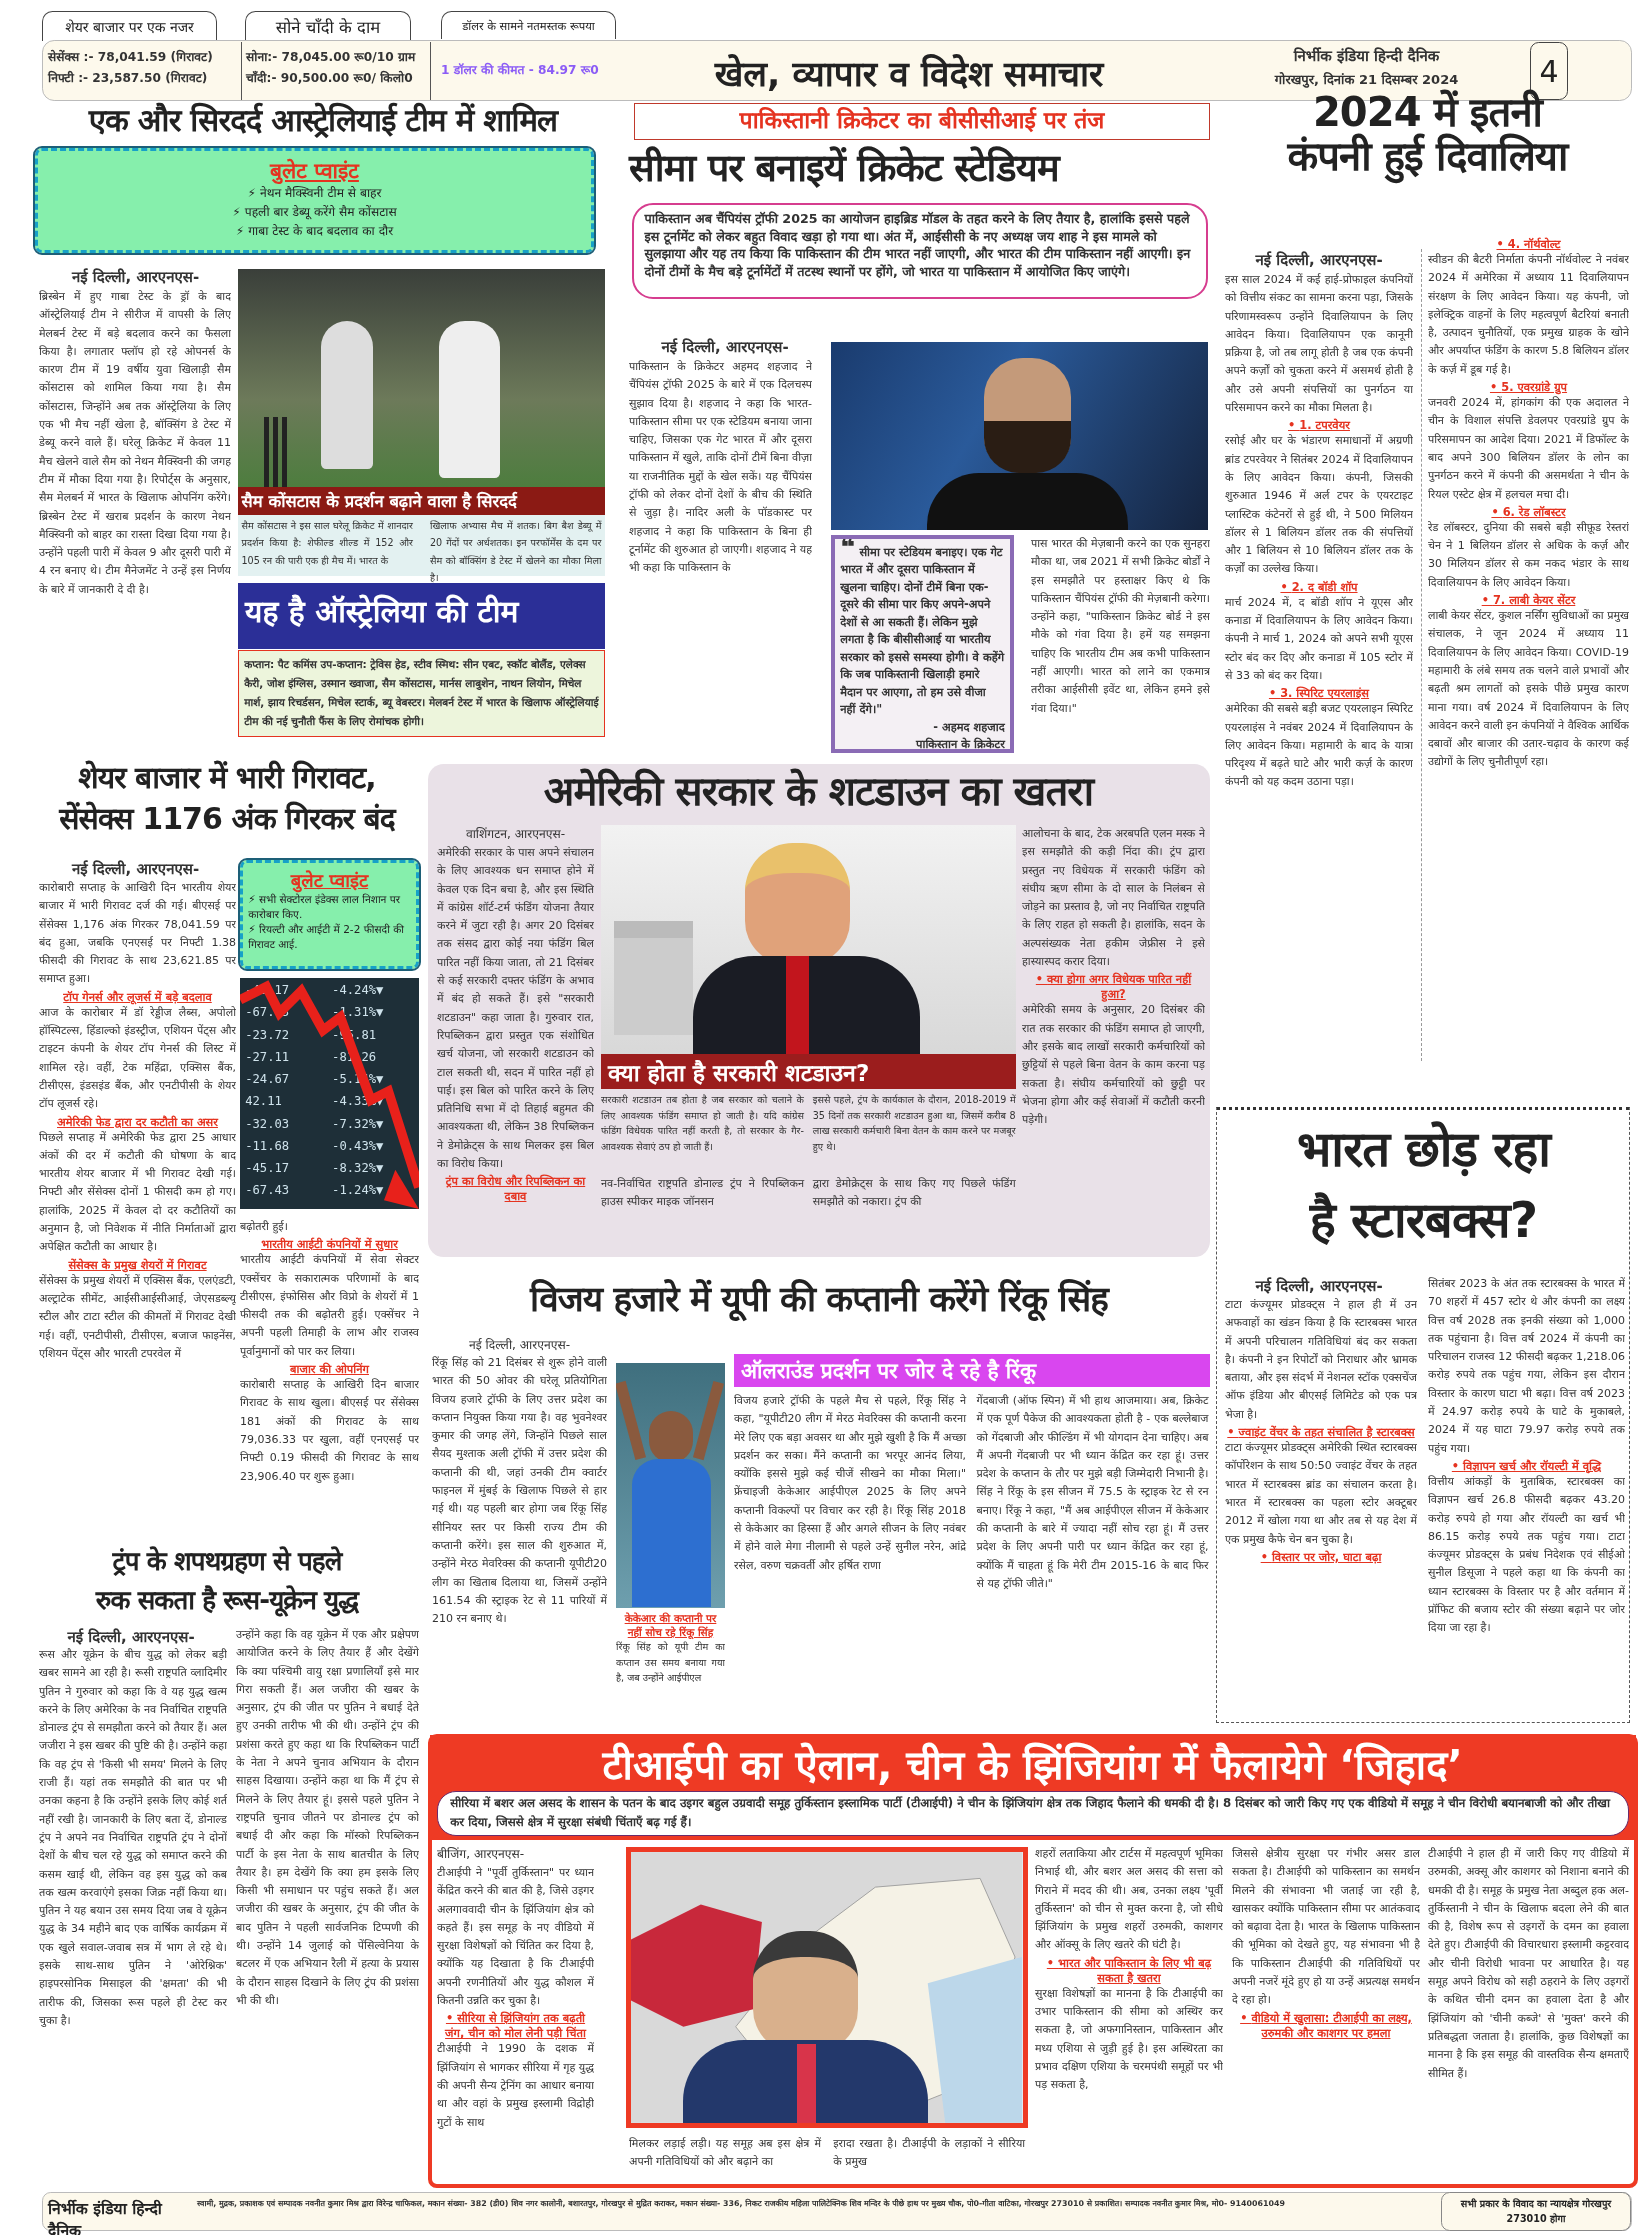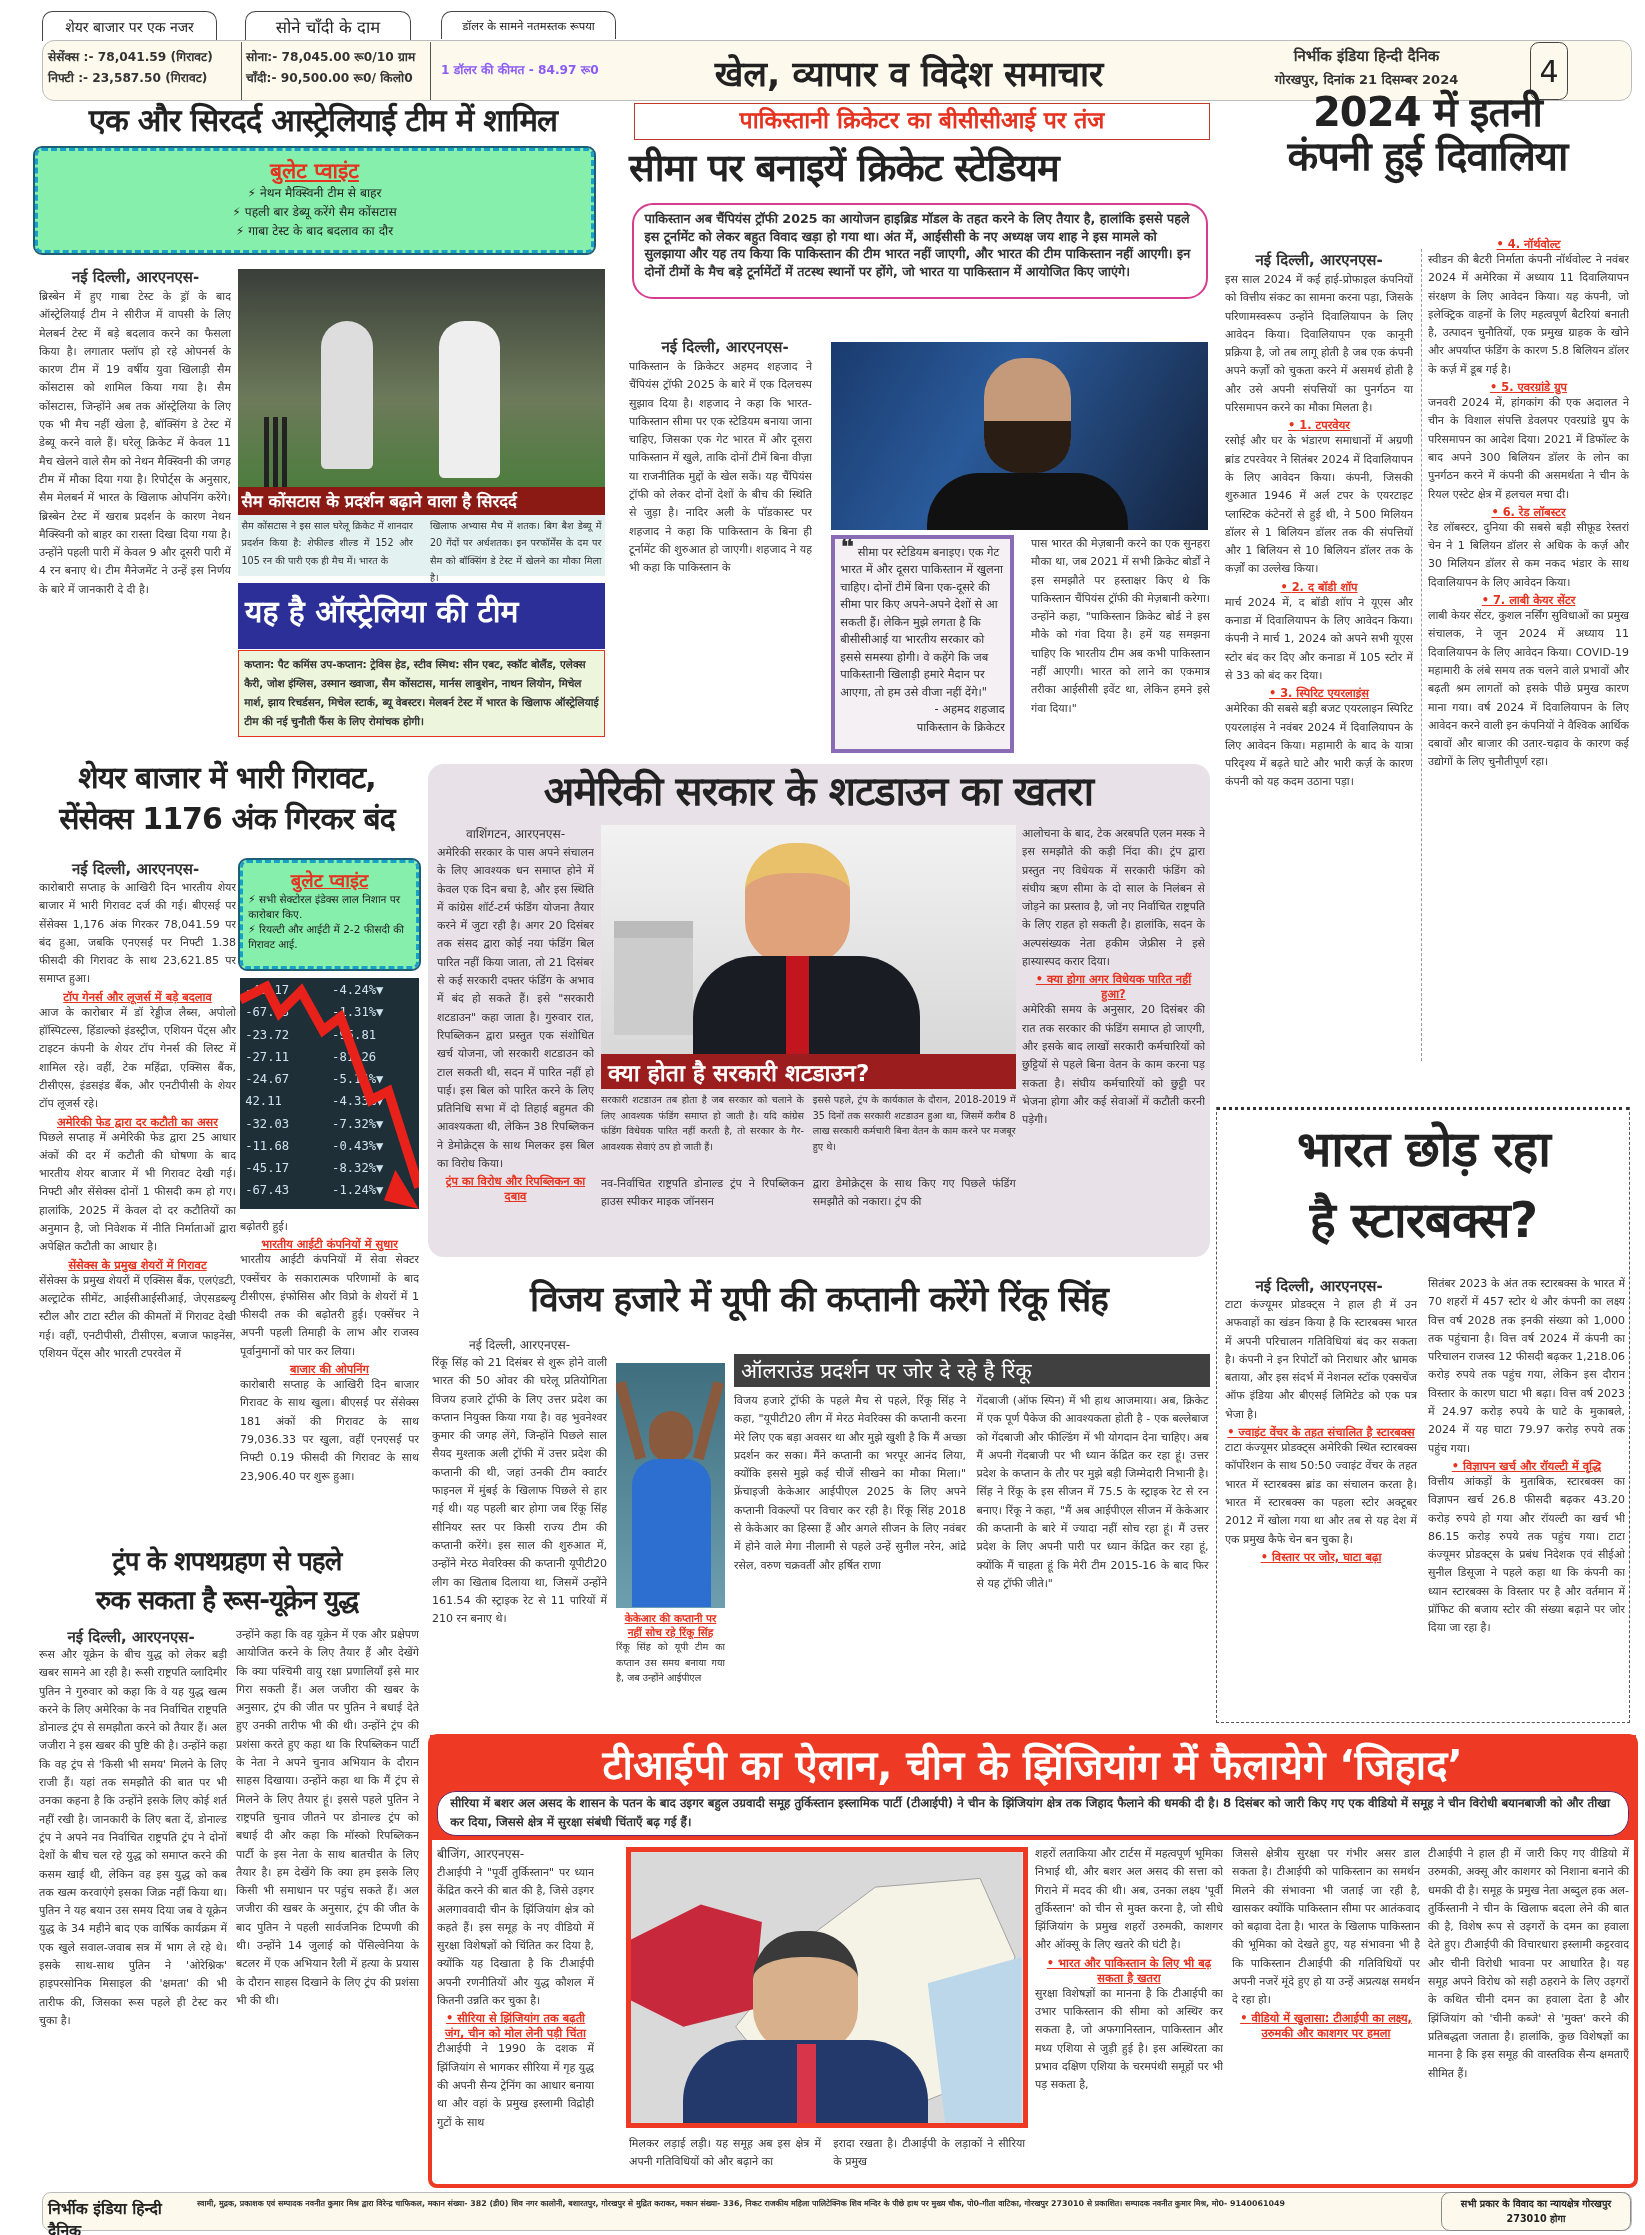--- a/index.html
+++ b/index.html
@@ -76,21 +76,21 @@
 <div class="abs" style="left:634px;top:103px;width:576px;height:37px;border:1.7px solid #c0392b;color:#e53320;font-size:23px;font-weight:bold;text-align:center;line-height:33px">पाकिस्तानी क्रिकेटर का बीसीसीआई पर तंज</div>
 <div class="abs hl" style="left:629px;top:148px;width:585px;font-size:38px;text-align:left">सीमा पर बनाइयें क्रिकेट स्टेडियम</div>
 <div class="abs" style="left:632px;top:203px;width:576px;height:96px;border:2.6px solid #d63d8f;border-radius:21px;padding:5.2px 10.5px;font-size:12.7px;font-weight:bold;line-height:17.5px;color:#333;overflow:hidden">पाकिस्तान अब चैंपियंस ट्रॉफी 2025 का आयोजन हाइब्रिड मॉडल के तहत करने के लिए तैयार है, हालांकि इससे पहले इस टूर्नामेंट को लेकर बहुत विवाद खड़ा हो गया था। अंत में, आईसीसी के नए अध्यक्ष जय शाह ने इस मामले को सुलझाया और यह तय किया कि पाकिस्तान की टीम भारत नहीं जाएगी, और भारत की टीम पाकिस्तान नहीं आएगी। इन दोनों टीमों के मैच बड़े टूर्नामेंटों में तटस्थ स्थानों पर होंगे, जो भारत या पाकिस्तान में आयोजित किए जाएंगे।</div>
 <div class="abs dateline" style="left:629px;top:336px;width:192px">नई दिल्ली, आरएनएस-</div>
 <div class="abs bodytxt" style="left:629px;top:358px;width:183px;height:402px;overflow:hidden">पाकिस्तान के क्रिकेटर अहमद शहजाद ने चैंपियंस ट्रॉफी 2025 के बारे में एक दिलचस्प सुझाव दिया है। शहजाद ने कहा कि भारत-पाकिस्तान सीमा पर एक स्टेडियम बनाया जाना चाहिए, जिसका एक गेट भारत में और दूसरा पाकिस्तान में खुले, ताकि दोनों टीमें बिना वीज़ा या राजनीतिक मुद्दों के खेल सकें। यह चैंपियंस ट्रॉफी को लेकर दोनों देशों के बीच की स्थिति से जुड़ा है। नादिर अली के पॉडकास्ट पर शहजाद ने कहा कि पाकिस्तान के बिना ही टूर्नामेंट की शुरुआत हो जाएगी। शहजाद ने यह भी कहा कि पाकिस्तान के</div>
 <div class="photo" style="left:831px;top:342px;width:377px;height:188px;background:linear-gradient(120deg,#1a3b6e 0%,#2a5a9a 40%,#15243f 100%)">
   <div style="position:absolute;left:153px;top:15.7px;width:87px;height:114px;background:#c49a7a;border-radius:39px 39px 35px 35px"></div>
   <div style="position:absolute;left:153px;top:79px;width:87px;height:52px;background:#2a1d14;border-radius:0 0 35px 35px"></div>
   <div style="position:absolute;left:96px;top:131px;width:201px;height:61px;background:#111;border-radius:52px 52px 0 0"></div>
 </div>
-<div class="abs" style="left:831px;top:535px;width:183px;height:218px;background:#f4f0f4;border:4.4px solid #8a6bb5;padding:3.5px 5.2px;font-size:11.4px;line-height:17.5px;font-weight:normal;color:#333;overflow:hidden">
+<div class="abs" style="left:831px;top:535px;width:183px;height:218px;background:#f4f0f4;border:4.4px solid #8a6bb5;padding:3.5px 5.2px;font-size:11.4px;line-height:17.5px;font-weight:bold;color:#333;overflow:hidden">
   <span style="font-size:26px;line-height:8.7px">❝</span>
   <span>सीमा पर स्टेडियम बनाइए। एक गेट भारत में और दूसरा पाकिस्तान में खुलना चाहिए। दोनों टीमें बिना एक-दूसरे की सीमा पार किए अपने-अपने देशों से आ सकती हैं। लेकिन मुझे लगता है कि बीसीसीआई या भारतीय सरकार को इससे समस्या होगी। वे कहेंगे कि जब पाकिस्तानी खिलाड़ी हमारे मैदान पर आएगा, तो हम उसे वीजा नहीं देंगे।"</span>
   <div style="text-align:right">- अहमद शहजाद</div>
   <div style="text-align:right">पाकिस्तान के क्रिकेटर</div>
 </div>
 <div class="abs bodytxt" style="left:1031px;top:535px;width:179px;height:218px;overflow:hidden">पास भारत की मेज़बानी करने का एक सुनहरा मौका था, जब 2021 में सभी क्रिकेट बोर्डों ने इस समझौते पर हस्ताक्षर किए थे कि पाकिस्तान चैंपियंस ट्रॉफी की मेज़बानी करेगा। उन्होंने कहा, "पाकिस्तान क्रिकेट बोर्ड ने इस मौके को गंवा दिया है। हमें यह समझना चाहिए कि भारतीय टीम अब कभी पाकिस्तान नहीं आएगी। भारत को लाने का एकमात्र तरीका आईसीसी इवेंट था, लेकिन हमने इसे गंवा दिया।"</div>
 
 <div class="abs hl" style="left:1218px;top:90px;width:419px;font-size:40px">
   <div>2024 में इतनी</div>
   <div>कंपनी हुई दिवालिया</div>
@@ -224,21 +224,21 @@
 <div class="photo" style="left:616px;top:1363px;width:109px;height:245px;background:linear-gradient(180deg,#3f6f7e 0%,#6e9fae 100%)">
   <div style="position:absolute;left:33px;top:48px;width:44px;height:52px;background:#8a5a3e;border-radius:22px"></div>
   <div style="position:absolute;left:15.7px;top:96px;width:79px;height:148px;background:#2d6fd0;border-radius:26px 26px 0 0"></div>
   <div style="position:absolute;left:8.7px;top:17.5px;width:10.5px;height:79px;background:#8a5a3e;transform:rotate(-15deg)"></div>
   <div style="position:absolute;left:87px;top:17.5px;width:10.5px;height:79px;background:#8a5a3e;transform:rotate(15deg)"></div>
 </div>
 <div class="abs" style="left:616px;top:1611px;width:109px;height:114px;overflow:hidden">
   <div class="sub-red" style="font-size:10.5px">केकेआर की कप्तानी पर नहीं सोच रहे रिंकू सिंह</div>
   <div class="bodytxt" style="font-size:9.6px;line-height:15.7px">रिंकू सिंह को यूपी टीम का कप्तान उस समय बनाया गया है, जब उन्होंने आईपीएल</div>
 </div>
-<div class="abs" style="left:734px;top:1354px;width:476px;height:33px;background:#404040;color:#fff;font-size:21px;font-weight:normal;padding:1.7px 7px;white-space:nowrap;overflow:hidden">ऑलराउंड प्रदर्शन पर जोर दे रहे है रिंकू</div>
+<div class="abs" style="left:734px;top:1354px;width:476px;height:33px;background:#d946ef;color:#fff;font-size:21px;font-weight:bold;padding:1.7px 7px;white-space:nowrap;overflow:hidden">ऑलराउंड प्रदर्शन पर जोर दे रहे है रिंकू</div>
 <div class="abs" style="left:734px;top:1392px;width:476px;display:flex;gap:10.5px;height:332px;overflow:hidden">
   <div class="bodytxt" style="width:232px">विजय हजारे ट्रॉफी के पहले मैच से पहले, रिंकू सिंह ने कहा, "यूपीटी20 लीग में मेरठ मेवरिक्स की कप्तानी करना मेरे लिए एक बड़ा अवसर था और मुझे खुशी है कि मैं अच्छा प्रदर्शन कर सका। मैंने कप्तानी का भरपूर आनंद लिया, क्योंकि इससे मुझे कई चीजें सीखने का मौका मिला।" फ्रेंचाइजी केकेआर आईपीएल 2025 के लिए अपने कप्तानी विकल्पों पर विचार कर रही है। रिंकू सिंह 2018 से केकेआर का हिस्सा हैं और अगले सीजन के लिए नवंबर में होने वाले मेगा नीलामी से पहले उन्हें सुनील नरेन, आंद्रे रसेल, वरुण चक्रवर्ती और हर्षित राणा</div>
   <div class="bodytxt" style="width:232px">गेंदबाजी (ऑफ स्पिन) में भी हाथ आजमाया। अब, क्रिकेट में एक पूर्ण पैकेज की आवश्यकता होती है - एक बल्लेबाज को गेंदबाजी और फील्डिंग में भी योगदान देना चाहिए। अब मैं अपनी गेंदबाजी पर भी ध्यान केंद्रित कर रहा हूं। उत्तर प्रदेश के कप्तान के तौर पर मुझे बड़ी जिम्मेदारी निभानी है। सिंह ने रिंकू के इस सीजन में 75.5 के स्ट्राइक रेट से रन बनाए। रिंकू ने कहा, "मैं अब आईपीएल सीजन में केकेआर की कप्तानी के बारे में ज्यादा नहीं सोच रहा हूं। मैं उत्तर प्रदेश के लिए अपनी पारी पर ध्यान केंद्रित कर रहा हूं, क्योंकि मैं चाहता हूं कि मेरी टीम 2015-16 के बाद फिर से यह ट्रॉफी जीते।"</div>
 </div>
 
 <div class="abs hl" style="left:35px;top:1542px;width:384px;font-size:26px;line-height:1.5">
   <div>ट्रंप के शपथग्रहण से पहले</div>
   <div>रुक सकता है रूस-यूक्रेन युद्ध</div>
 </div>
 <div class="abs dateline" style="left:35px;top:1626px;width:192px">नई दिल्ली, आरएनएस-</div>

